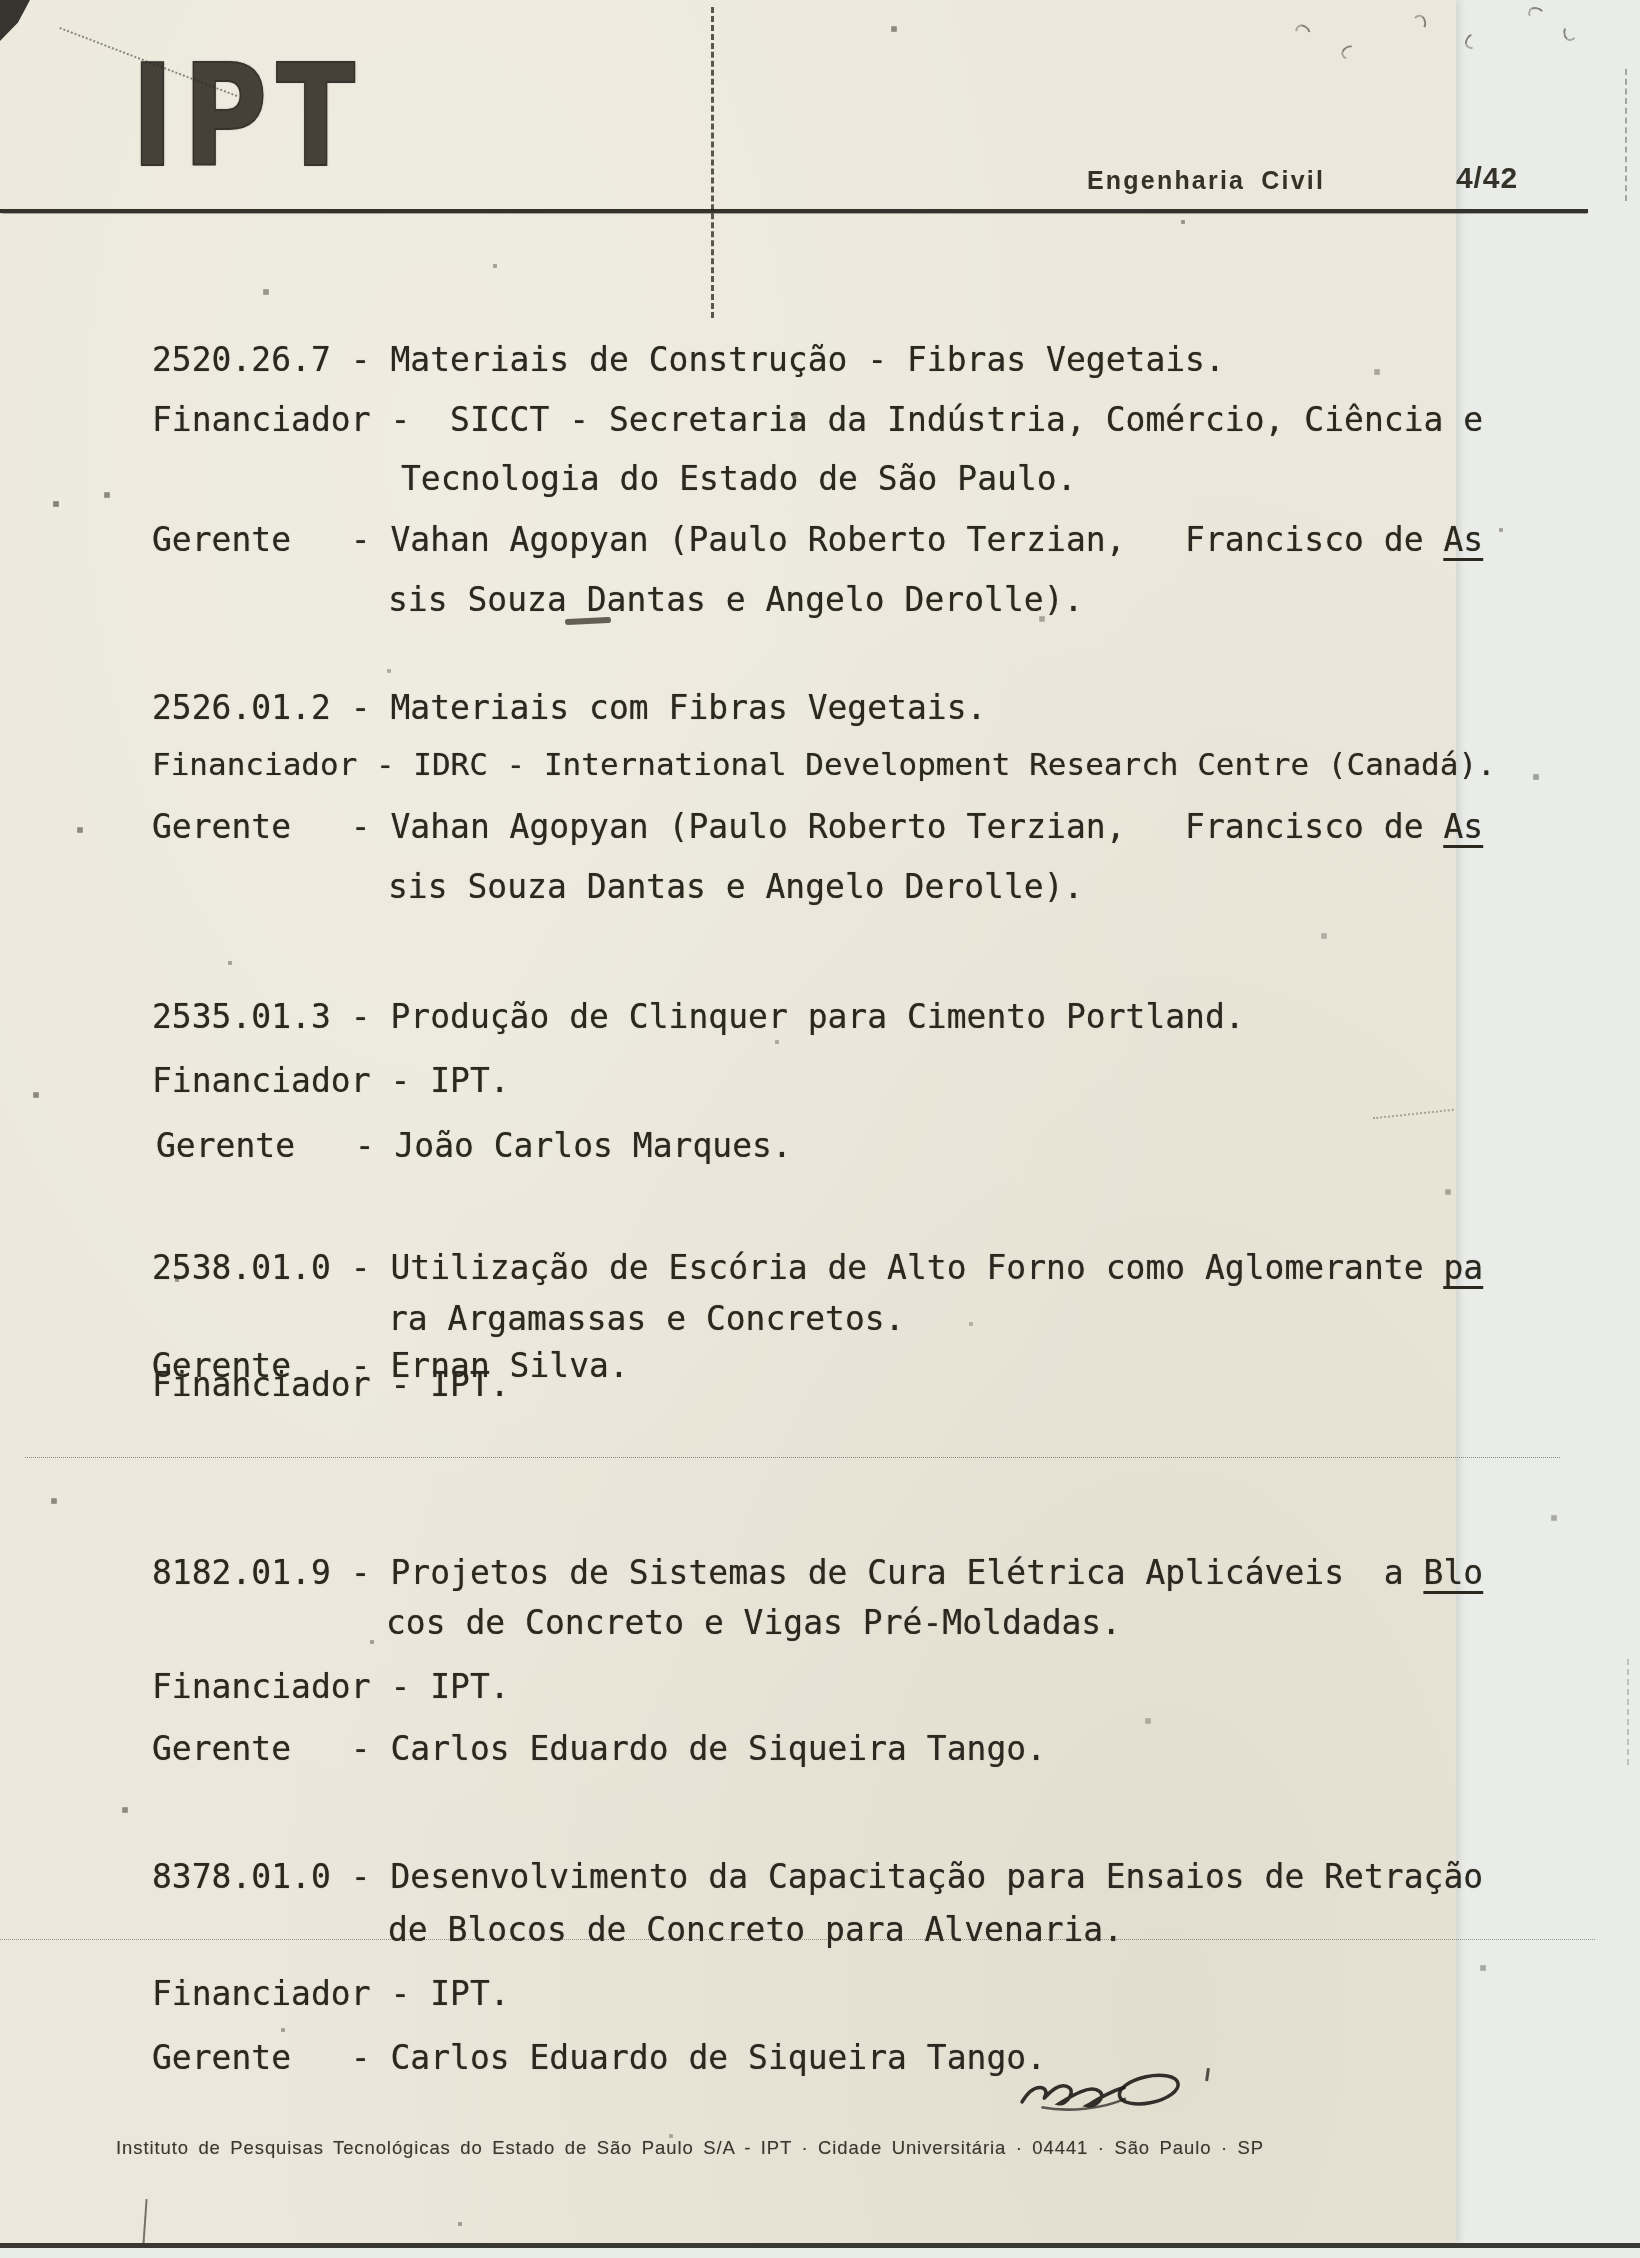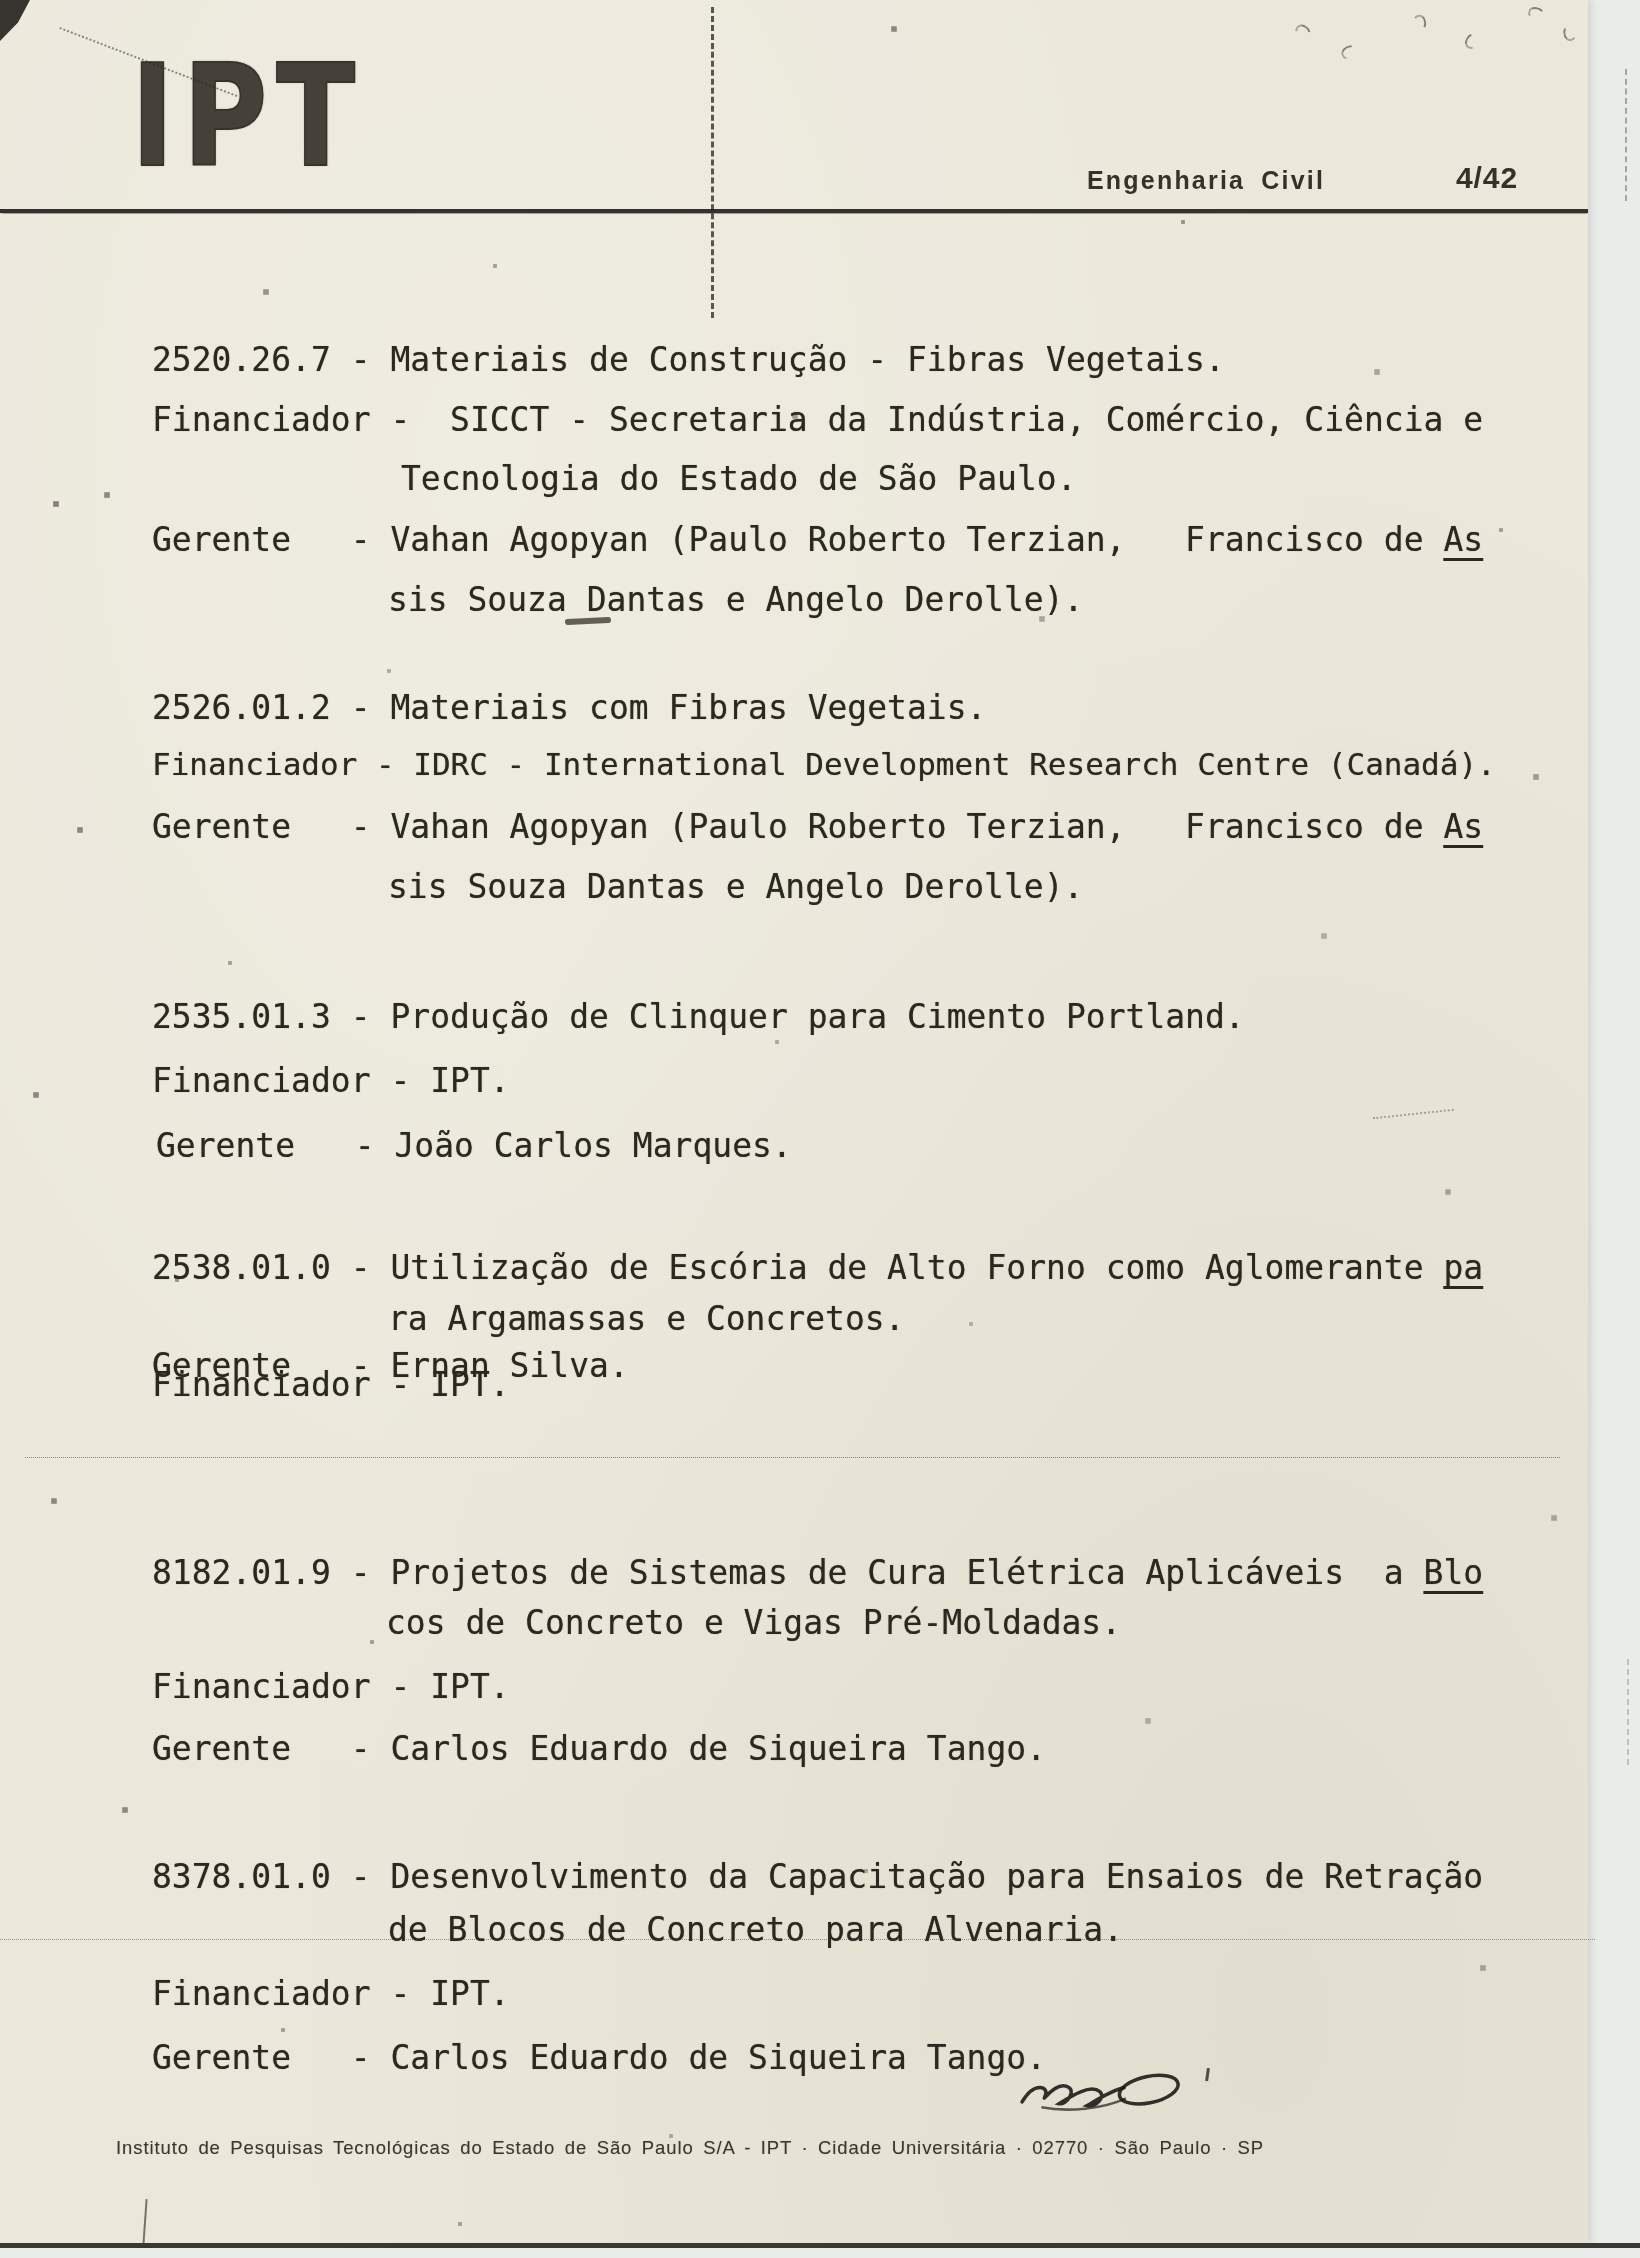--- a/index.html
+++ b/index.html
@@ -1,21 +1,21 @@
 <!DOCTYPE html>
 <html style="font-size:14px"><head>
 <meta charset="utf-8">
 <style>
   html,body { margin:0; padding:0; background:#d9dedb; }
   .scan {
     position:relative; width:1641px; height:2258px; overflow:hidden;
     background:#e9ece9; font-family:"DejaVu Sans Mono", monospace;
   }
   .paper {
-    position:absolute; left:0; top:0; width:1588px; height:2243px;
+    position:absolute; left:0; top:0; width:1456px; height:2243px;
     background:
       radial-gradient(ellipse at 30% 20%, rgba(255,255,255,.20), rgba(0,0,0,0) 60%),
       radial-gradient(ellipse at 80% 90%, rgba(120,110,80,.08), rgba(0,0,0,0) 55%),
       #ebe7da;
     box-shadow: 3.5px 0 7px rgba(0,0,0,.10);
   }
   
   .logo {
     position:absolute; left:131px; top:46px;
     font-family:"DejaVu Sans", sans-serif; font-weight:bold;
@@ -135,21 +135,21 @@
       <div class="tline" style="left:152px;top:1974px">Financiador - IPT.</div>
       <div class="tline" style="left:152px;top:2038px">Gerente   - Carlos Eduardo de Siqueira Tango.</div>
     </div>
 
     <svg class="signature" width="176" height="69" viewBox="0 0 200 78">
       <path d="M8 52 C 22 28, 40 34, 34 46 C 30 54, 44 30, 58 34 C 72 38, 58 56, 50 54 C 66 44, 86 32, 96 40 C 104 46, 92 58, 82 56 C 96 48, 112 38, 124 36" fill="none" stroke="#1e1c18" stroke-width="4" stroke-linecap="round" opacity=".9"></path>
       <ellipse cx="152" cy="38" rx="34" ry="15" transform="rotate(-12 152 38)" fill="none" stroke="#1e1c18" stroke-width="4" opacity=".9"></ellipse>
       <path d="M30 58 C 60 64, 100 60, 126 48" fill="none" stroke="#1e1c18" stroke-width="3" opacity=".7"></path>
     </svg>
 
-    <div class="fline" style="left:116px;top:2137px">Instituto de Pesquisas Tecnológicas do Estado de São Paulo S/A - IPT · Cidade Universitária · 02770 · São Paulo · SP</div>
+    <div class="fline" style="left:116px;top:2137px">Instituto de Pesquisas Tecnológicas do Estado de São Paulo S/A - IPT · Cidade Universitária · 04441 · São Paulo · SP</div>
 
     <div class="fold-line"></div>
     <div class="corner-blob"></div>
     <div class="scratch"></div>
     <div class="pen-dash"></div>
     <div class="sep-a"></div>
     <div class="sep-b"></div>
     <div class="mark-right"></div>
     <div class="bl-scratch"></div>
     <div class="excl-mark"></div>

